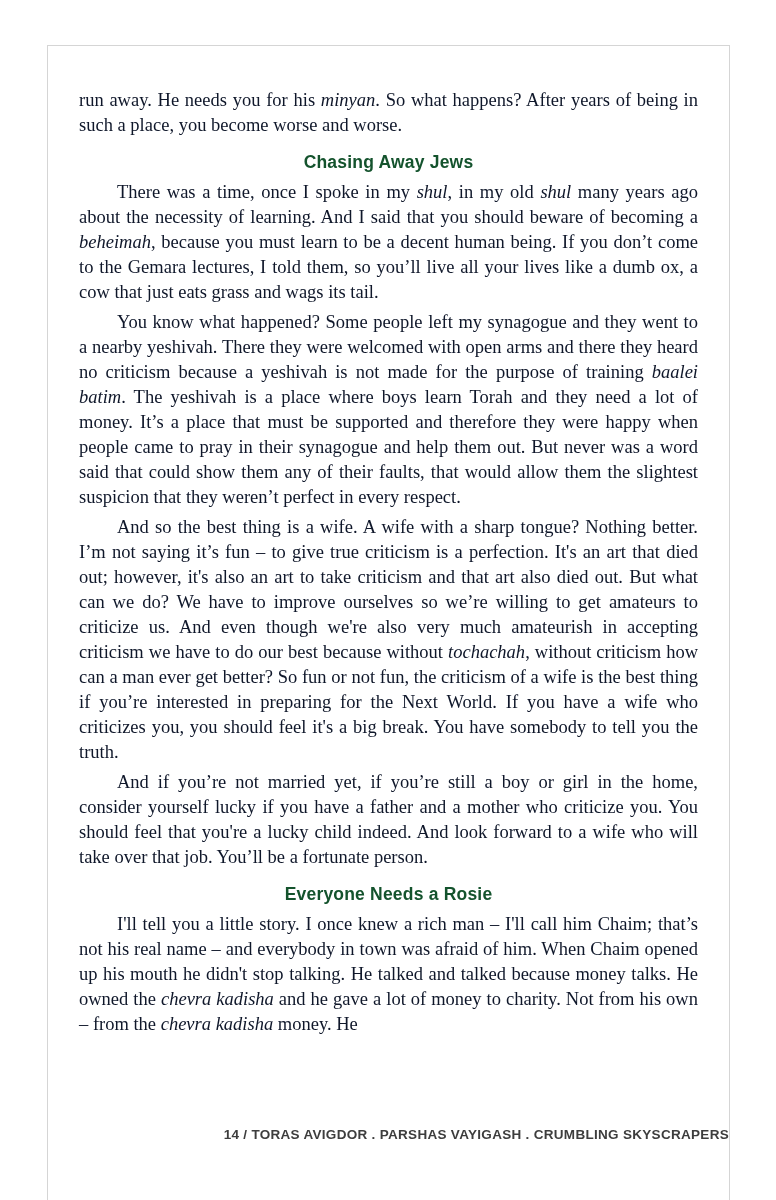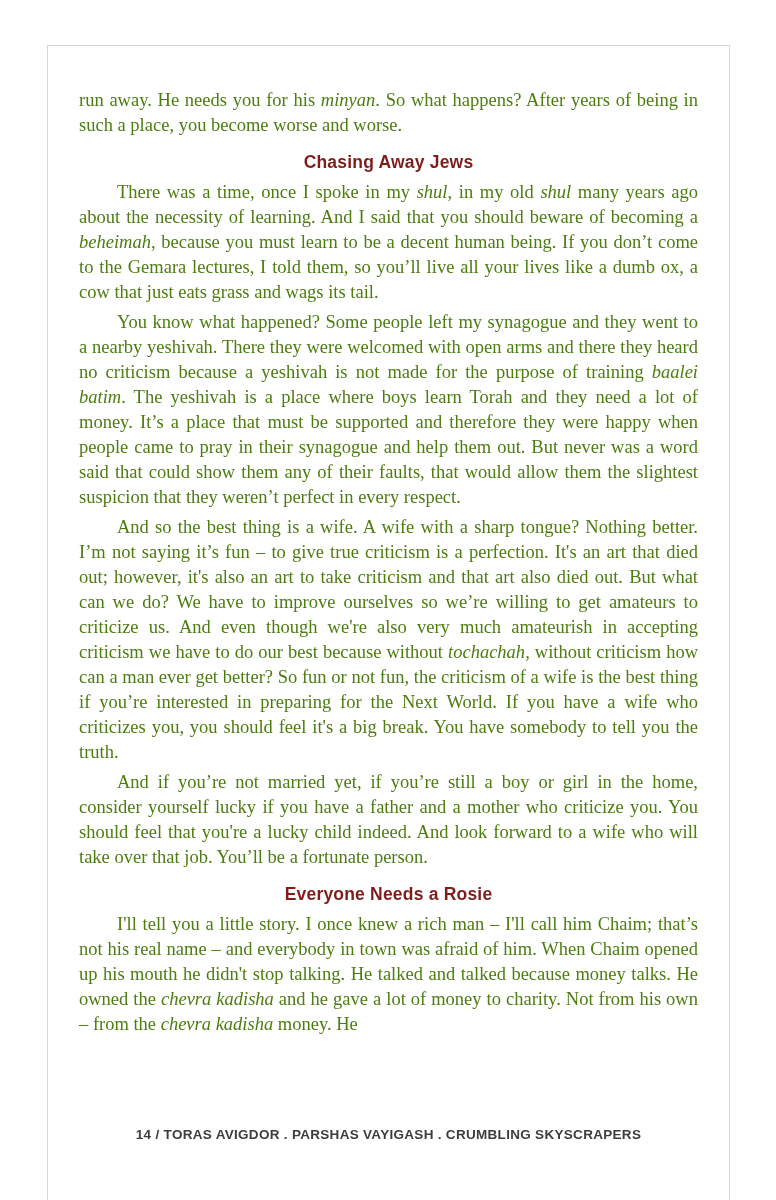--- a/index.html
+++ b/index.html
@@ -23,45 +23,45 @@
     padding: 42px 31px 0 31px;
     overflow: hidden;
   }
   .doc-content {
     width: 619px;
   }
   p.body-paragraph {
     margin: 0 0 5px 0;
     font-size: 18.5px;
     line-height: 25px;
-    color: #4d7c0f;
+    color: #0f172a;
     text-align: justify;
   }
   p.body-paragraph.indented {
     text-indent: 38px;
   }
   p.body-paragraph .italic {
     font-style: italic;
   }
   h3.section-heading {
     margin: 12px 0 6px 0;
     font-family: "Liberation Sans", "DejaVu Sans", sans-serif;
     font-size: 17.5px;
     line-height: 24px;
     font-weight: 700;
     letter-spacing: 0.2px;
-    color: #7f1d1d;
+    color: #14532d;
     text-align: center;
   }
   .page-footer {
     position: absolute;
     left: 0;
     right: 0;
     top: 1081px;
-    text-align: center;
+    text-align: right;
     font-family: "Liberation Sans", "DejaVu Sans", sans-serif;
     font-size: 13.5px;
     line-height: 16px;
     font-weight: 700;
     letter-spacing: 0.3px;
     color: #3d3d3d;
   }
 </style>
 </head>
 <body>

